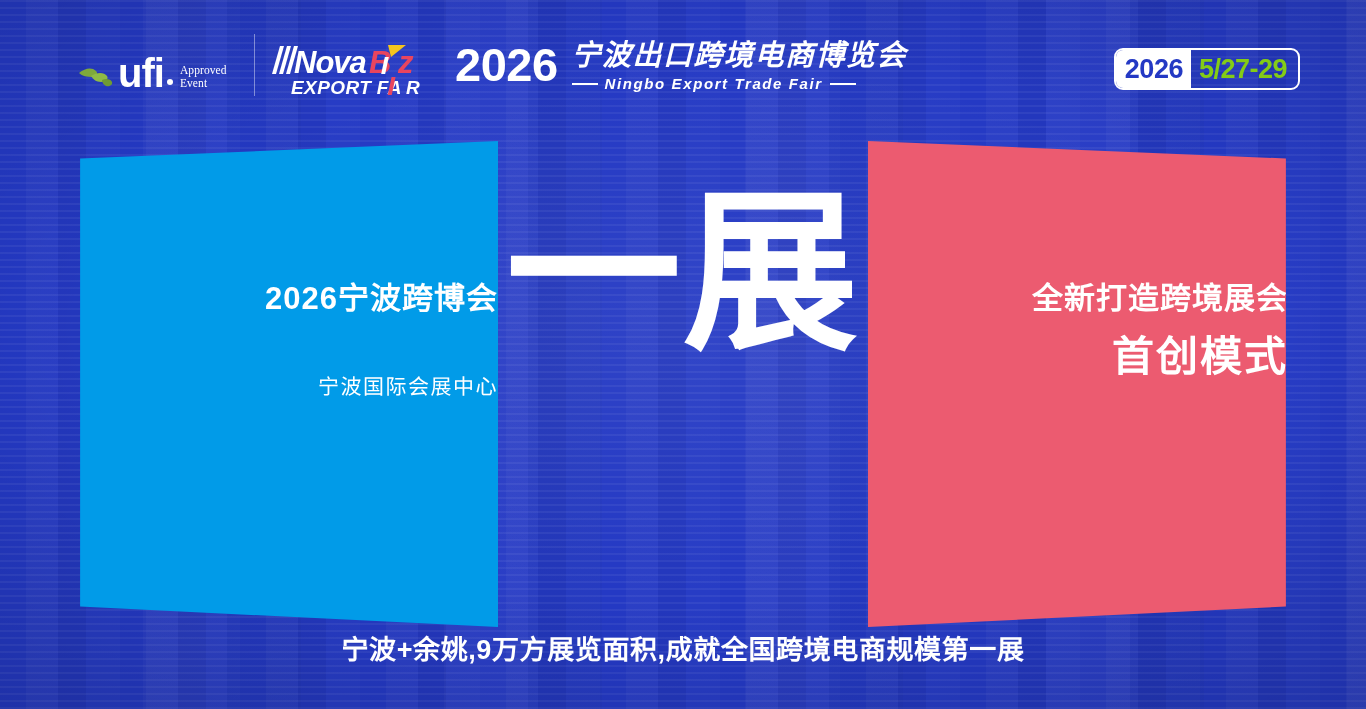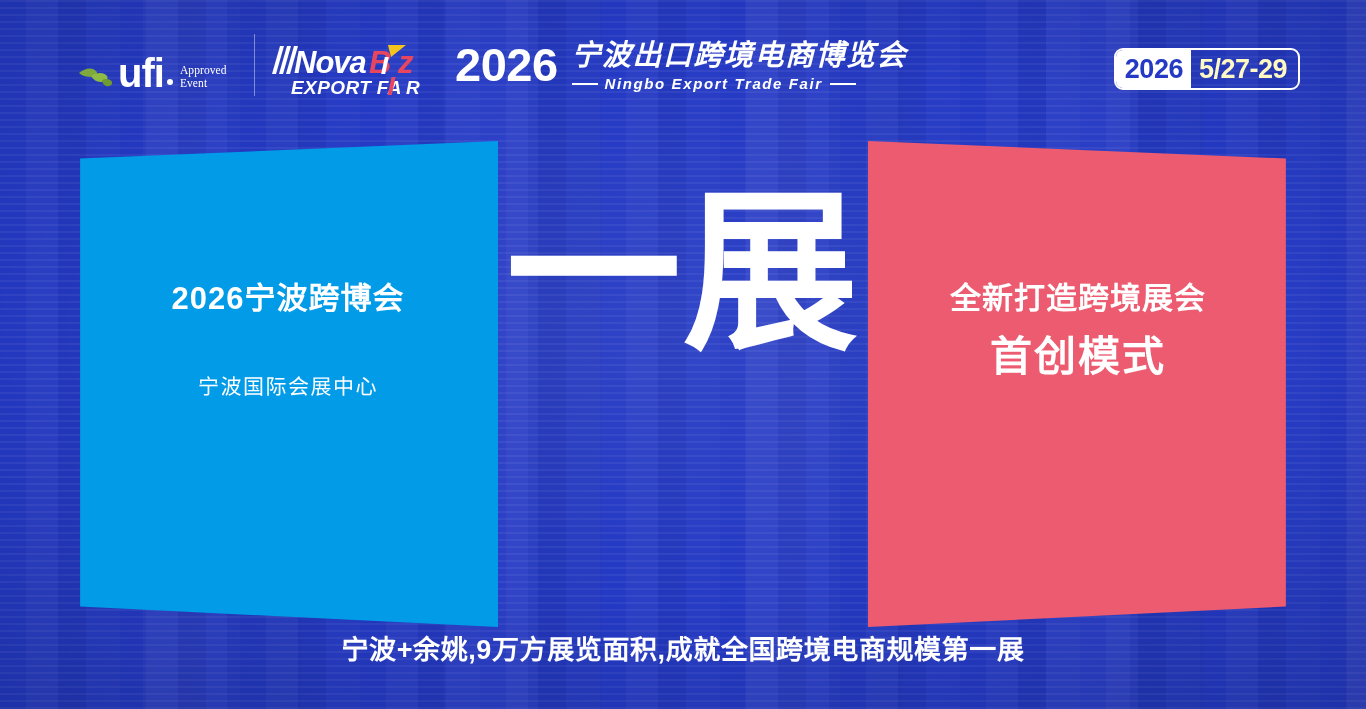--- a/index.html
+++ b/index.html
@@ -205,37 +205,37 @@
     font-size: 27px;
     font-weight: 700;
     letter-spacing: -0.5px;
     padding: 0 8px 0 9px;
     display: flex;
     align-items: center;
     border-radius: 5px 0 0 5px;
     font-family: "Liberation Sans", sans-serif;
   }
   .date-range {
-    color: #fef9c3;
+    color: #84cc16;
     font-size: 27px;
     font-weight: 700;
     letter-spacing: -0.5px;
     padding: 0 11px 0 8px;
     display: flex;
     align-items: center;
     font-family: "Liberation Sans", sans-serif;
   }
 
   
   .panel {
     position: absolute;
     z-index: 5;
     display: flex;
     flex-direction: column;
-    align-items: center;
+    align-items: flex-end;
   }
   .panel-left {
     left: 78px;
     top: 141px;
     width: 420px;
     height: 486px;
     background: #019be8;
     clip-path: polygon(0.5% 3.6%, 100% 0%, 100% 100%, 0.5% 95.8%);
   }
   .panel-right {

